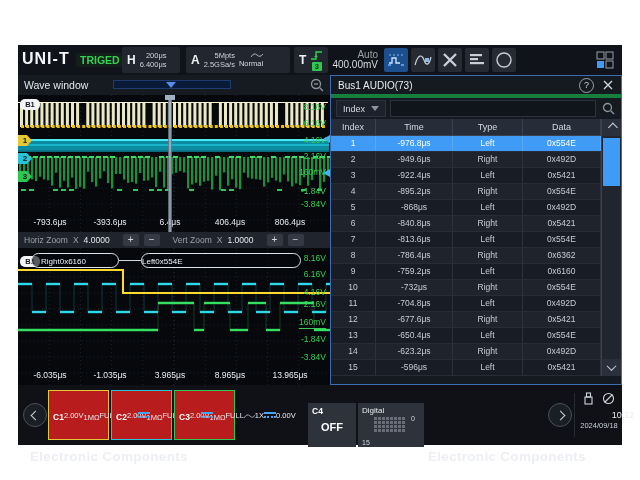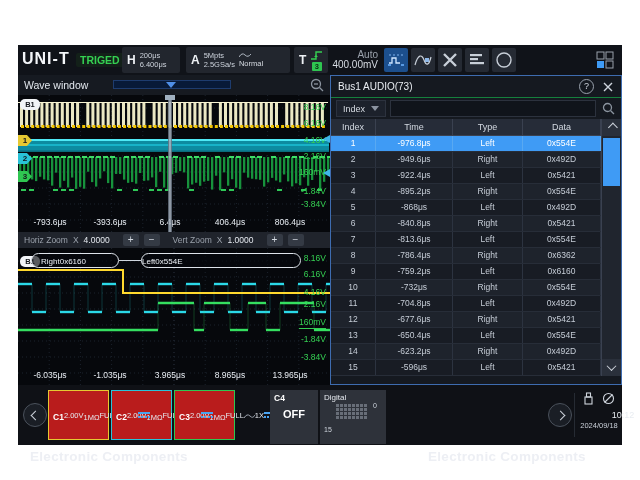--- a/index.html
+++ b/index.html
@@ -11,21 +11,21 @@
   .scope{position:absolute;left:18px;top:45px;width:604px;height:400px;background:#0a0c10;}
 
   
   .toolbar{position:absolute;left:0;top:0;width:604px;height:30px;background:#101319;}
   .toolbar>div{position:absolute;}
   .logo{left:4px;top:5px;font-size:16px;font-weight:bold;color:#f4f6f9;letter-spacing:1px;}
   .trigst{left:58px;top:8px;font-size:10.5px;font-weight:bold;color:#35d052;background:#132019;padding:1px 4px;border-radius:2px;}
   .seg{background:#22262e;border-radius:2px;top:2px;height:26px;display:flex;align-items:center;gap:4px;padding:0 5px;box-sizing:border-box;}
   .seg-h{left:104px;width:58px;} .seg-a{left:168px;width:104px;} .seg-t{left:276px;width:34px;}
   .segkey{font-size:12px;font-weight:bold;color:#eef1f5;}
-  .segcol{display:flex;flex-direction:column;gap:1px;}
+  .segcol{display:flex;flex-direction:column;align-items:flex-end;gap:1px;}
   .segcol b{font-weight:normal;font-size:7.5px;color:#cdd3dc;line-height:8px;white-space:nowrap;}
   .acq b{color:#d7dce3;}
   .tcol{align-items:center;}
   .tsrc{font-style:normal;font-size:7.5px;font-weight:bold;color:#0a2f14;background:#2fc651;width:10px;height:9px;line-height:9px;text-align:center;border-radius:1px;}
   .triginfo{left:314px;top:6px;width:46px;display:flex;flex-direction:column;align-items:flex-end;gap:2px;}
   .triginfo b{font-weight:normal;font-size:10px;line-height:8px;}
   .triginfo b:first-child{color:#9aa1ab;} .triginfo b:last-child{color:#d7dce3;}
   .tools{left:366px;top:3px;display:flex;gap:3px;}
   .toolbtn{width:24px;height:24px;background:#252a33;border-radius:2px;display:flex;align-items:center;justify-content:center;}
   .toolbtn.sel{background:#1c4f8d;}
@@ -58,21 +58,21 @@
   .bublink{position:absolute;left:101px;top:12px;width:22px;height:1px;background:#cfd6de;z-index:5;}
 
   .zoombar{position:absolute;left:0;top:157px;width:312px;height:16px;background:#20242c;display:flex;align-items:center;gap:5px;padding:0 6px;box-sizing:border-box;}
   .zlab{font-size:8.5px;color:#9aa1ab;} .zx{font-size:8.5px;color:#9aa1ab;}
   .zval{font-size:8.5px;color:#e6eaf0;min-width:34px;}
   .zbtn{width:16px;height:12px;background:#343a44;border-radius:2px;color:#d3d9e0;font-size:10px;line-height:11px;text-align:center;}
   .zlab.vz{margin-left:8px;}
 
   
   .tablepanel{position:absolute;left:312px;top:0;width:292px;height:310px;background:#151920;border:1px solid #3e6cb0;box-sizing:border-box;}
-  .tp-title{position:absolute;left:0;top:0;width:290px;height:22px;display:flex;align-items:center;padding:0 7px;box-sizing:border-box;border-bottom:1px solid #15803d;}
+  .tp-title{position:absolute;left:0;top:0;width:290px;height:22px;display:flex;align-items:center;padding:0 7px;box-sizing:border-box;border-bottom:4px solid #15803d;}
   .tp-name{flex:1;font-size:10px;color:#e8ecf1;}
   .helpbtn{width:13px;height:13px;border:1px solid #9aa2ad;border-radius:50%;color:#cfd5dd;font-size:9px;line-height:13px;text-align:center;margin-right:8px;}
   .closebtn{width:12px;height:12px;display:flex;align-items:center;justify-content:center;}
   .tp-search{position:absolute;left:0;top:22px;width:290px;height:21px;display:flex;align-items:center;padding:0 5px;gap:4px;box-sizing:border-box;}
   .filter{display:flex;align-items:center;gap:6px;background:#1c212b;border:1px solid #2c323e;height:15px;padding:0 6px;font-size:9px;color:#d6dbe2;}
   .dtri{width:0;height:0;border-left:4px solid transparent;border-right:4px solid transparent;border-top:5px solid #8b93a0;}
   .sinput{flex:1;height:15px;background:#10141b;border:1px solid #2c323e;outline:none;color:#d6dbe2;font-size:9px;padding:0 4px;}
   .mag{width:16px;display:flex;justify-content:center;}
   .tp-head{position:absolute;left:0;top:43px;width:270px;height:17px;display:flex;background:#262c38;border-bottom:1px solid #3a4150;box-sizing:border-box;}
   .hc{font-size:9px;color:#d2d8e0;text-align:center;line-height:16px;border-right:1px solid #3a4150;box-sizing:border-box;}
@@ -92,21 +92,21 @@
   .bottombar{position:absolute;left:0;top:340px;width:604px;height:60px;background:#0f1116;}
   .circbtn{position:absolute;top:18px;width:22px;height:22px;border:1px solid #4a515b;border-radius:50%;background:#1a1e25;display:flex;align-items:center;justify-content:center;}
   .circbtn.left{left:5px;} .circbtn.right{left:530px;}
   #chcards{position:absolute;left:30px;top:5px;display:flex;gap:2px;}
   .chcard{width:61px;height:50px;background:#b91c1c;border:1px solid;box-sizing:border-box;padding:2px 4px;display:flex;flex-direction:row;justify-content:space-between;}
   .crow{display:flex;justify-content:space-between;align-items:center;}
   .crow .nm{font-size:8.5px;font-weight:bold;color:#ffffff;}
   .crow b{font-weight:normal;font-size:7.5px;color:#e5e9ef;}
   .dcicon{width:12px;height:6px;border-top:2px solid #4aa3f0;position:relative;display:inline-block;}
   .dcicon::after{content:"";position:absolute;left:0;top:2px;width:100%;border-top:2px dotted #4aa3f0;}
-  .card{position:absolute;top:5px;height:54px;background:#2e323a;box-sizing:border-box;}
+  .card{position:absolute;top:18px;height:44px;background:#2e323a;box-sizing:border-box;margin-left:38px;}
   .c4card{left:252px;width:48px;}
   .c4name{position:absolute;left:4px;top:3px;font-size:8.5px;font-weight:bold;color:#ffffff;}
   .c4state{position:absolute;left:0;width:48px;top:18px;text-align:center;font-size:11px;font-weight:bold;color:#ffffff;}
   .digcard{left:302px;width:66px;}
   .dlabel{position:absolute;left:4px;top:3px;font-size:8px;color:#e5e9ef;}
   .dfirst{position:absolute;left:53px;top:12px;font-size:7px;color:#cfd5dd;}
   .dlast{position:absolute;left:4px;top:36px;font-size:7px;color:#cfd5dd;}
   .dgrid{position:absolute;left:16px;top:14px;display:grid;grid-template-columns:repeat(8,4px);grid-auto-rows:4px;}
   .dgrid i{width:3px;height:3px;background:#686e78;}
   .divline{position:absolute;left:556px;top:8px;width:1px;height:44px;background:#262b33;}

